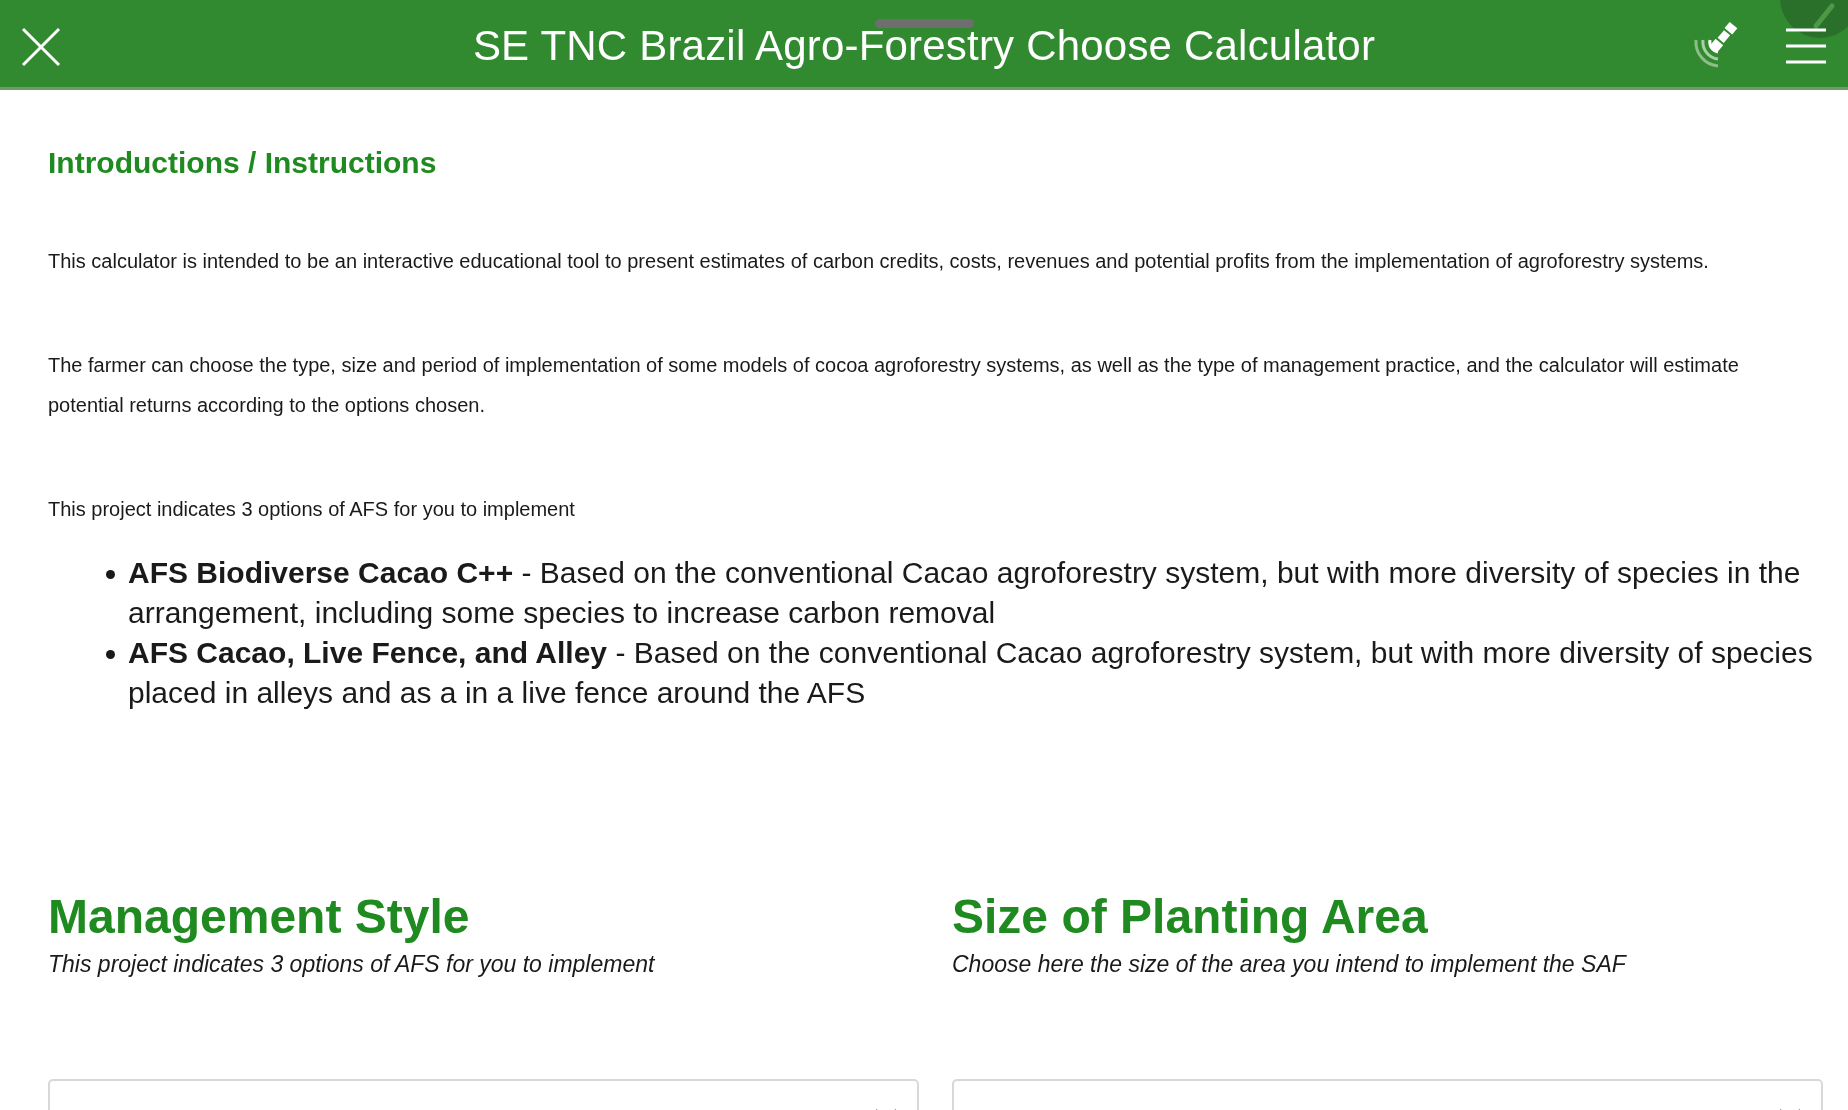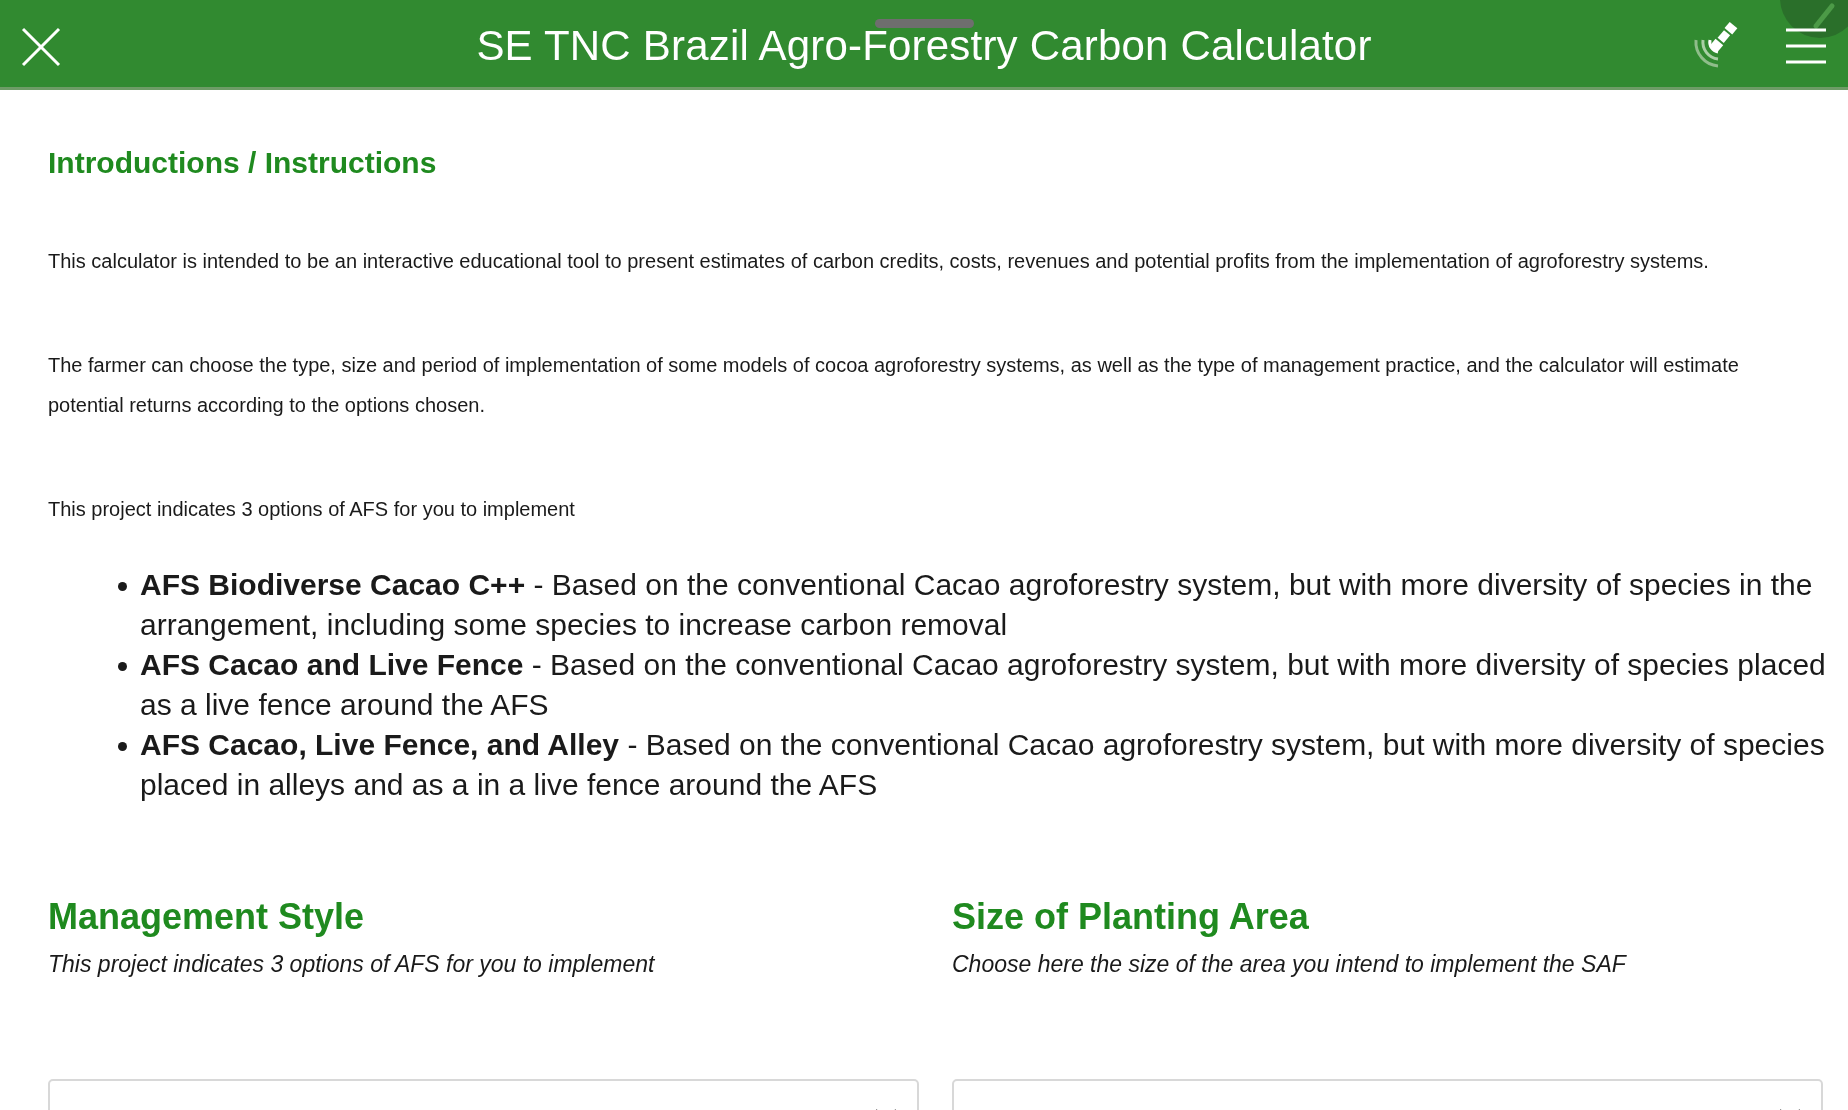--- a/index.html
+++ b/index.html
@@ -31,49 +31,49 @@
   .section-heading {
     color: #1f8a1f; font-weight: bold; font-size: 30px; margin: 0;
     position: absolute; left: 0; top: 52px; line-height: 44px;
   }
   .para {
     position: absolute; left: 0; width: 1730px; font-size: 20px; line-height: 40px; margin: 0;
   }
   .p1 { top: 152px; }
   .p2 { top: 256px; }
   .p3 { top: 400px; }
-  .bullets { position: absolute; left: 56px; top: 464px; width: 1710px; margin: 12px; padding: 0; list-style: none; }
+  .bullets { position: absolute; left: 56px; top: 464px; width: 1710px; margin: 0; padding: 0; list-style: none; }
   .bullets li { position: relative; padding-left: 24px; font-size: 30px; line-height: 40px; }
   .bullets li::before {
     content: ""; position: absolute; left: 2px; top: 17px; width: 9px; height: 9px; border-radius: 50%; background: #1a1a1a;
   }
   .bullets b { font-weight: bold; }
   .field { position: absolute; top: 806px; width: 871px; }
   .field.left { left: 0; }
   .field.right { left: 904px; }
-  .field-title { color: #1f8a1f; font-weight: bold; font-size: 36px; line-height: 44px; margin: 0; }
+  .field-title { color: #1f8a1f; font-weight: bold; font-size: 48px; line-height: 44px; margin: 0; }
   .field-sub { font-style: italic; font-size: 23px; line-height: 30px; margin-top: 10px; color: #1a1a1a; }
   .select {
     position: absolute; top: 184px; left: 0; width: 871px; height: 68px; box-sizing: border-box;
     border: 2px solid #d8d8d8; border-radius: 5px; background: #fff; cursor: pointer;
   }
   .chev { position: absolute; right: 18px; top: 22px; width: 26px; height: 22px; }
 </style>
 </head>
 <body>
 
 <div class="header">
   <div class="close-btn">
     <svg width="42" height="42" viewBox="0 0 42 42">
       <line x1="3" y1="3" x2="39" y2="39" stroke="#fff" stroke-width="3"></line>
       <line x1="39" y1="3" x2="3" y2="39" stroke="#fff" stroke-width="3"></line>
     </svg>
   </div>
   <div class="drag-handle"></div>
-  <div class="title">SE TNC Brazil Agro-Forestry Carbon Calculator</div>
+  <div class="title">SE TNC Brazil Agro-Forestry Choose Calculator</div>
   <div class="gps-btn">
     <svg width="60" height="54" viewBox="0 0 60 54">
       <g transform="rotate(40 36 20)">
         <rect x="30" y="4" width="10" height="8" fill="#fff"></rect>
         <rect x="31" y="14" width="8" height="10" fill="#fff"></rect>
         <rect x="30" y="26" width="10" height="9" fill="#fff"></rect>
       </g>
       <path d="M22 22 A10 10 0 0 0 30 34" stroke="#fff" stroke-width="3" fill="none"></path>
       <path d="M15 22 A17 17 0 0 0 30 41" stroke="#a9cfa5" stroke-width="3" fill="none"></path>
       <path d="M8 22 A24 24 0 0 0 30 48" stroke="#8fbd8a" stroke-width="3" fill="none"></path>
@@ -97,23 +97,20 @@
   <h2 class="section-heading">Introductions / Instructions</h2>
   <p class="para p1">This calculator is intended to be an interactive educational tool to present estimates of carbon credits, costs, revenues and potential profits from the implementation of agroforestry systems.</p>
   <p class="para p2">The farmer can choose the type, size and period of implementation of some models of cocoa agroforestry systems, as well as the type of management practice, and the calculator will estimate potential returns according to the options chosen.</p>
   <p class="para p3">This project indicates 3 options of AFS for you to implement</p>
 
   <ul class="bullets">
     <li>
       <b>AFS Biodiverse Cacao C++</b><span> - Based on the conventional Cacao agroforestry system, but with more diversity of species in the arrangement, including some species to increase carbon removal</span>
     </li>
     <li>
-      <b>AFS Cacao and Live Fence</b><span> - Based on the conventional Cacao agroforestry system, but with more diversity of species placed as a live fence around the AFS</span>
-    </li>
-    <li>
       <b>AFS Cacao, Live Fence, and Alley</b><span> - Based on the conventional Cacao agroforestry system, but with more diversity of species placed in alleys and as a in a live fence around the AFS</span>
     </li>
   </ul>
 
   <div class="field left">
     <h3 class="field-title">Management Style</h3>
     <div class="field-sub">This project indicates 3 options of AFS for you to implement</div>
     <div class="select">
       <span></span>
       <svg class="chev" viewBox="0 0 26 22">

